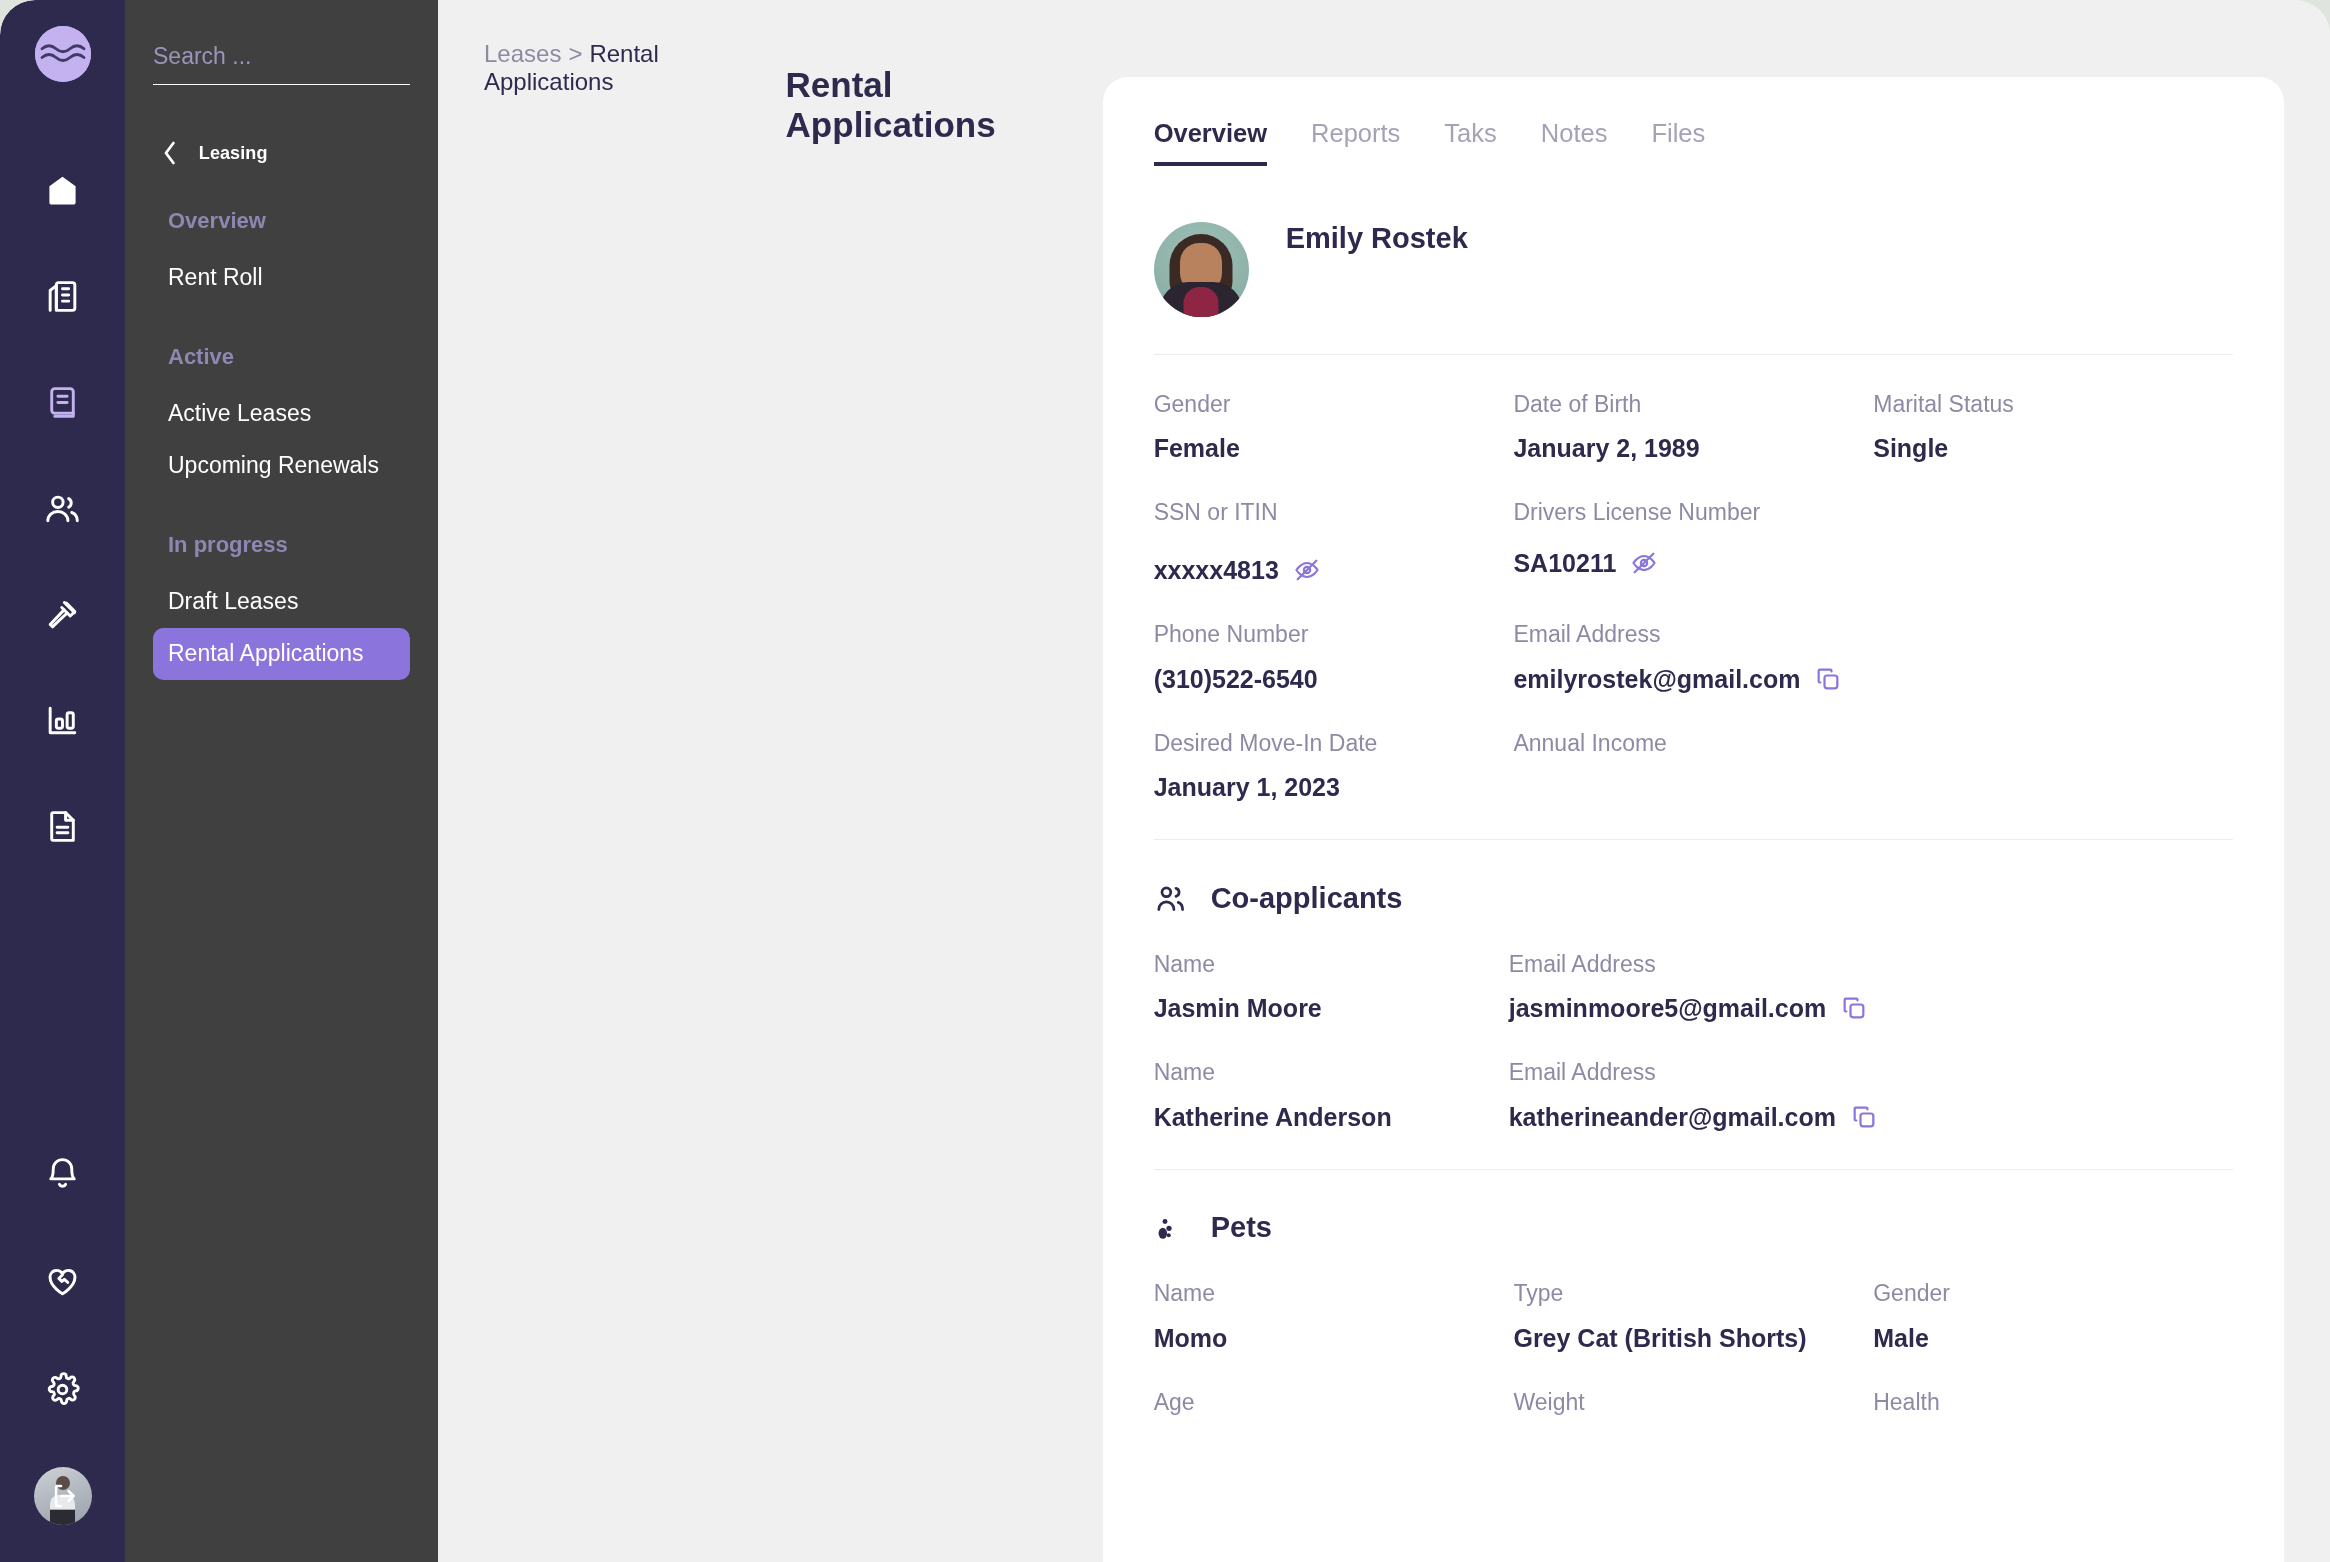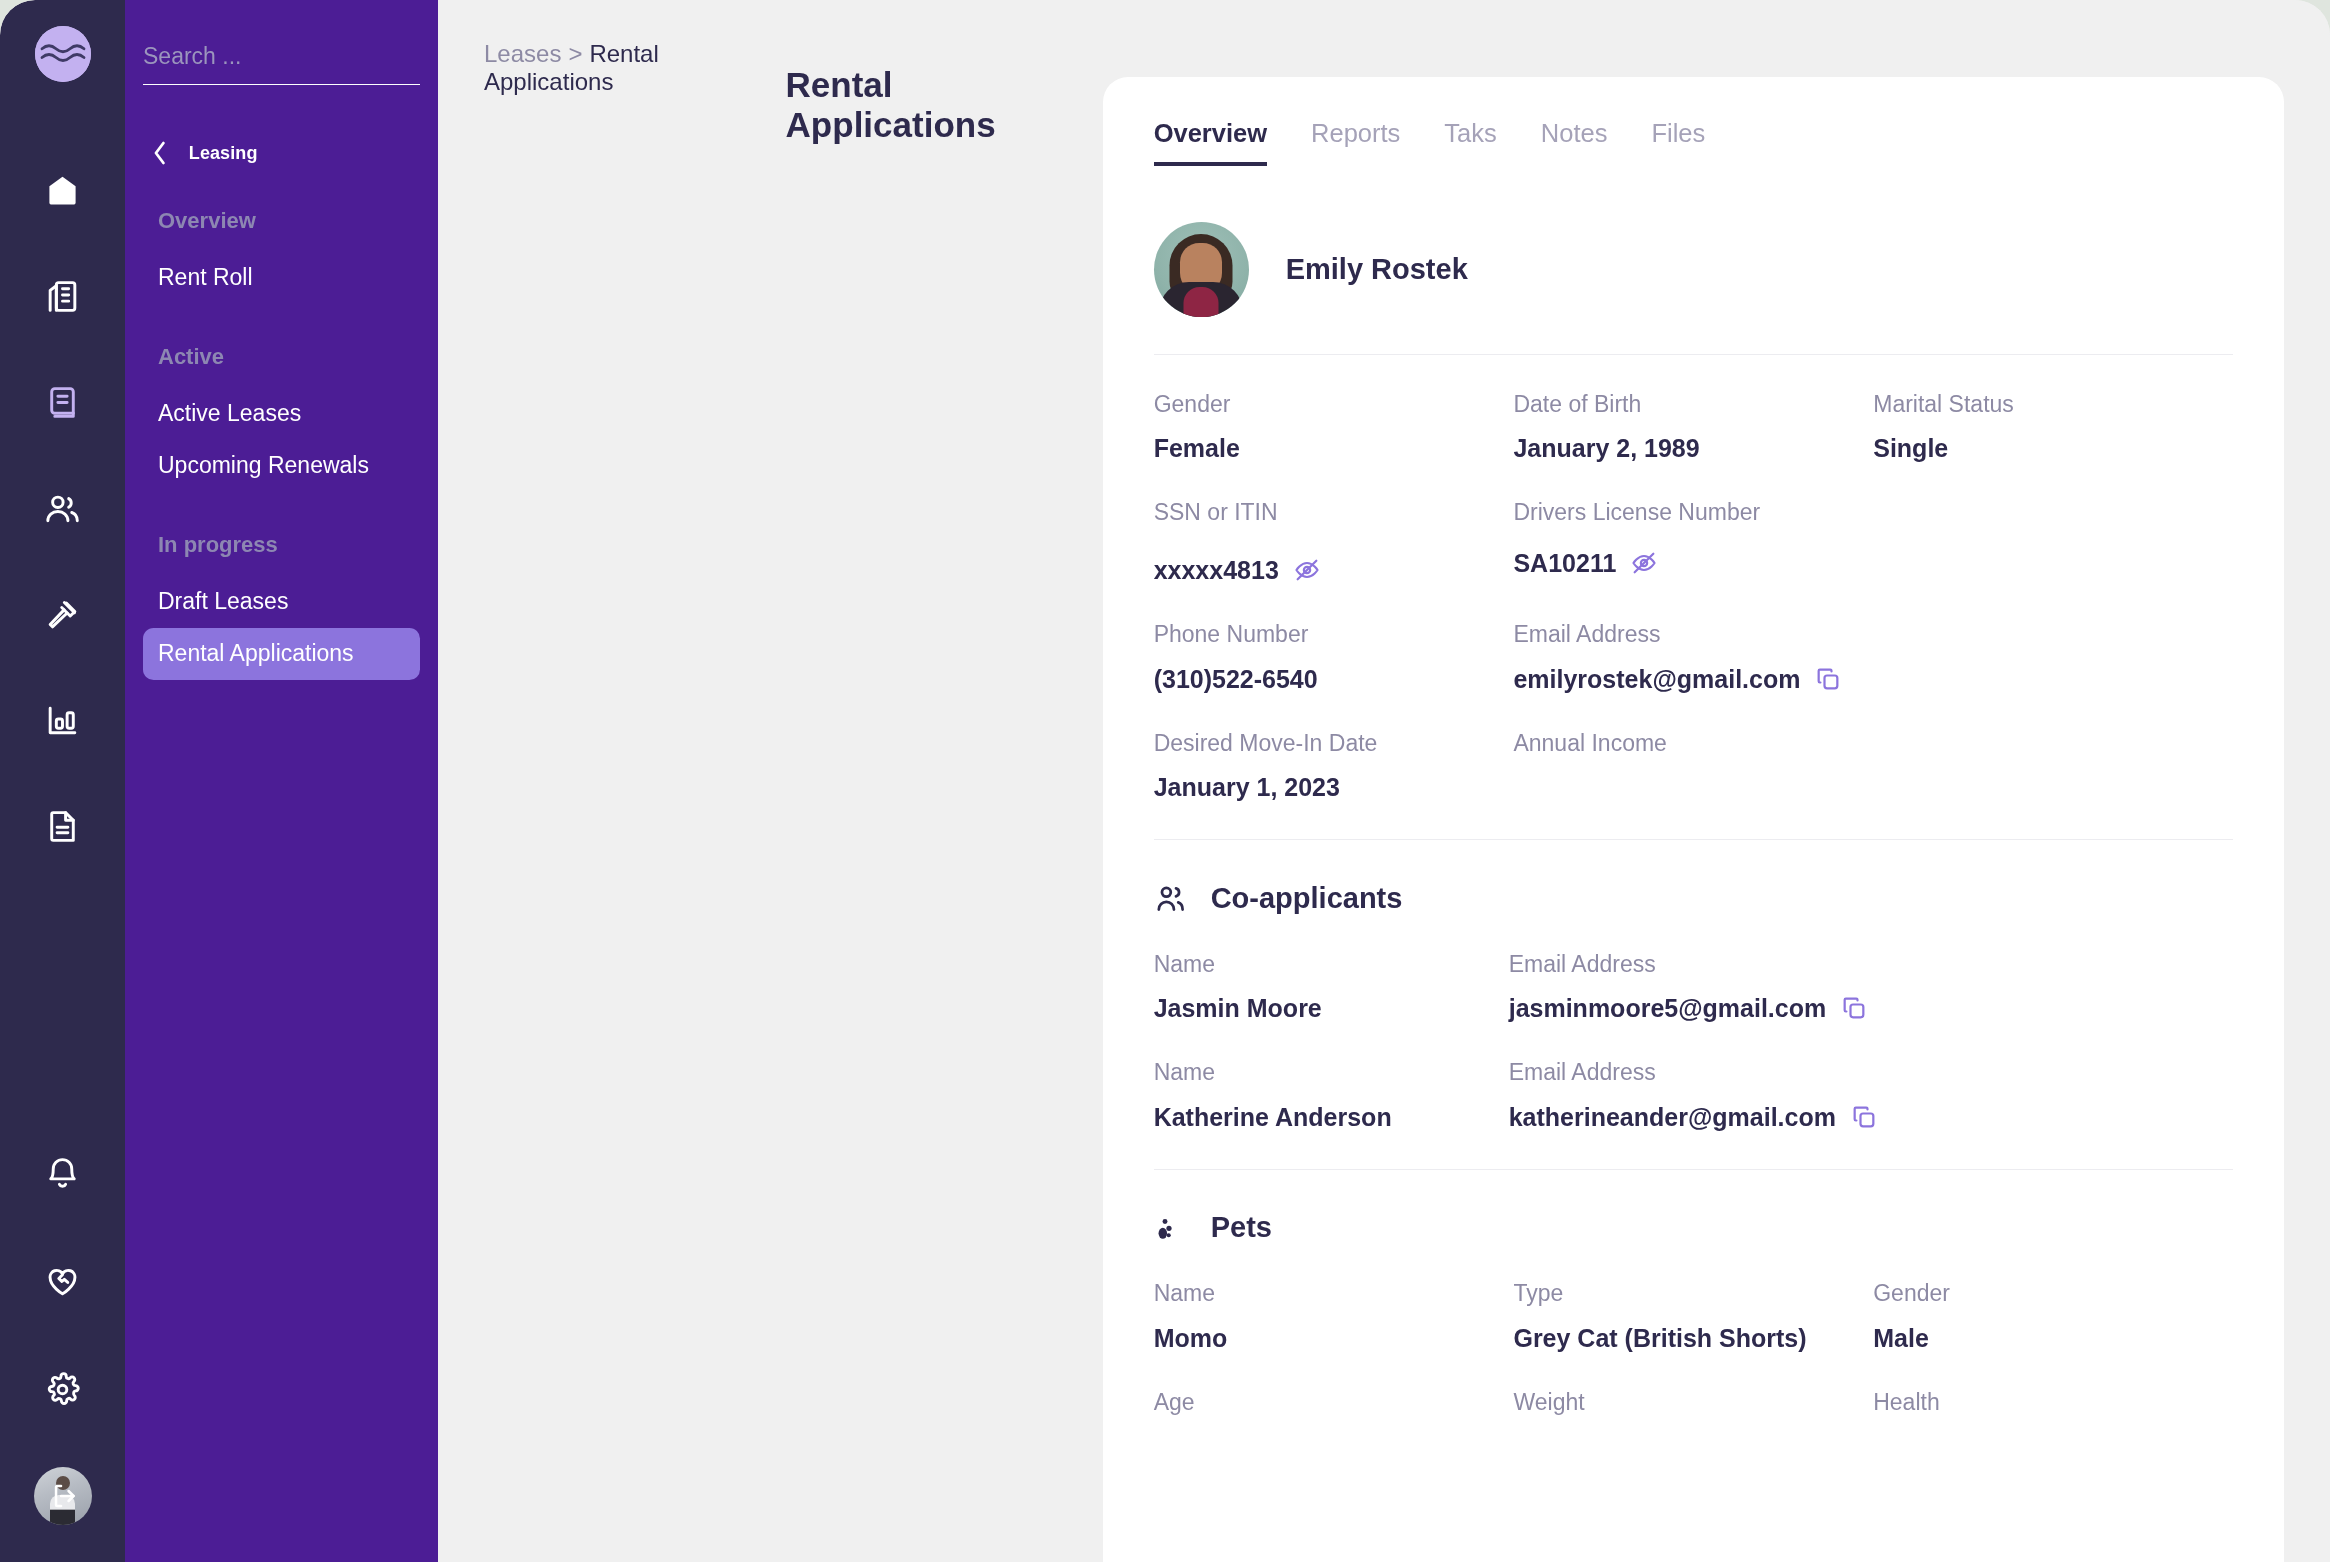--- a/index.html
+++ b/index.html
@@ -59,22 +59,22 @@
     width:14px; height:14px; border-radius:50%; background:#5b4c46;
   }
   .rail-avatar .av-logout {
     position:absolute; top:50%; left:50%; transform:translate(-44%,-50%);
     width: 30px; height: 30px;
   }
 
   
   .sidebar {
     width: 313px; flex: 0 0 313px;
-    background: #4c1d95;
-    padding: 0 18px;
+    background: #404040;
+    padding: 0 28px;
     display: flex; flex-direction: column;
   }
   .search-wrap {
     display: flex; align-items: center;
     border-bottom: 1.8px solid #ffffff;
     margin-top: 40px; padding-bottom: 12.3px;
   }
   .search-input {
     flex: 1 1 auto;
     background: transparent; border: none; outline: none;
@@ -133,21 +133,21 @@
   
   .tabs { display: flex; gap: 44px; padding-top: 42px; }
   .tab {
     font-size: 25.5px; color: #a5a2b8; font-weight: 400;
     padding-bottom: 14px; cursor: pointer;
     border-bottom: 4.4px solid transparent;
   }
   .tab.active { color: #2e2a4d; font-weight: 700; border-bottom-color: #2e2a4d; }
 
   
-  .profile { display: flex; align-items: center; gap: 37px; margin-top: 56px; }
+  .profile { display: flex; gap: 37px; margin-top: 56px; }
   .profile-photo {
     width: 95px; height: 95px; border-radius: 50%;
     overflow: hidden; position: relative;
     background: radial-gradient(circle at 50% 35%, #9fc0b8 0%, #8fb3aa 60%, #7fa79e 100%);
     flex: 0 0 95px;
   }
   .profile-photo .pp-hair {
     position:absolute; top:12.3px; left:50%; transform:translateX(-50%);
     width:63px; height:70px; border-radius:37px 37px 26.4px 26.4px; background:#3a2a23;
   }

